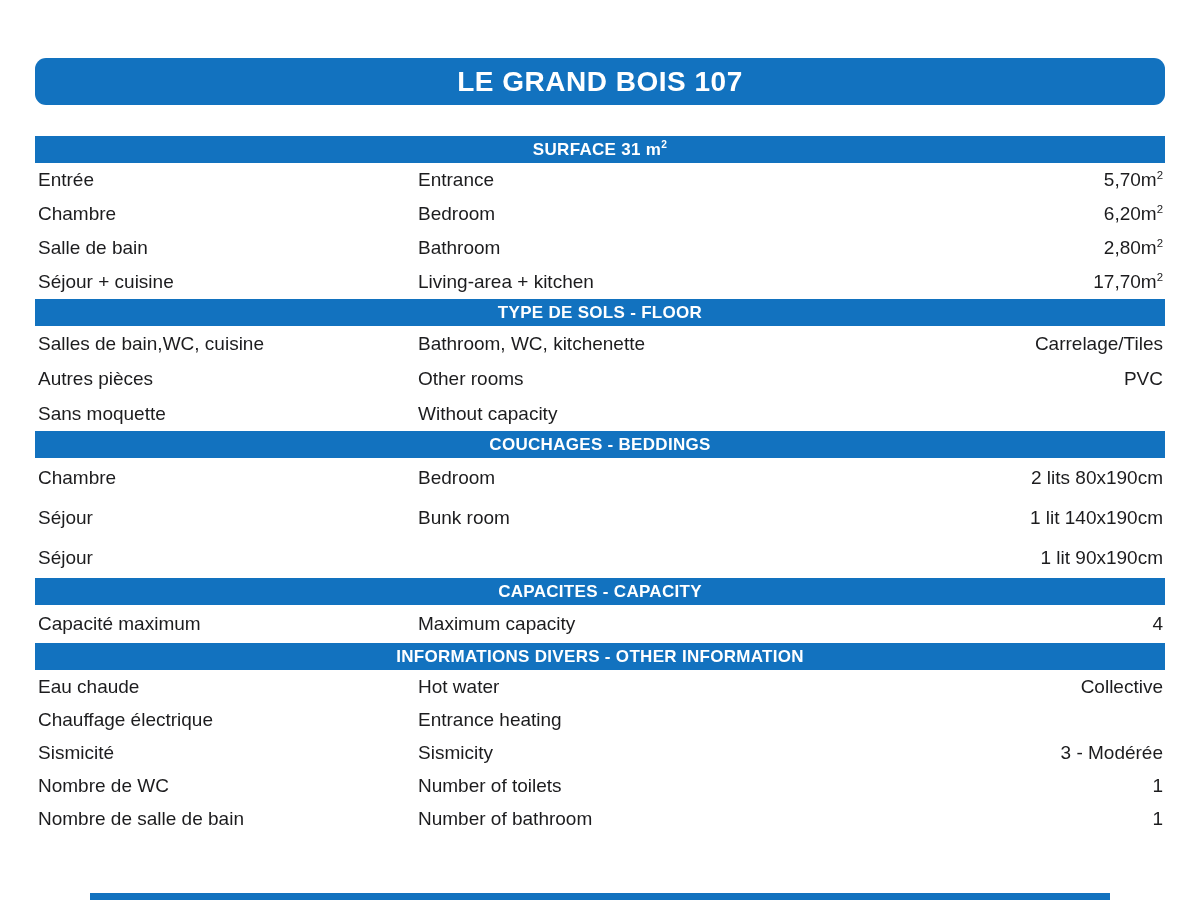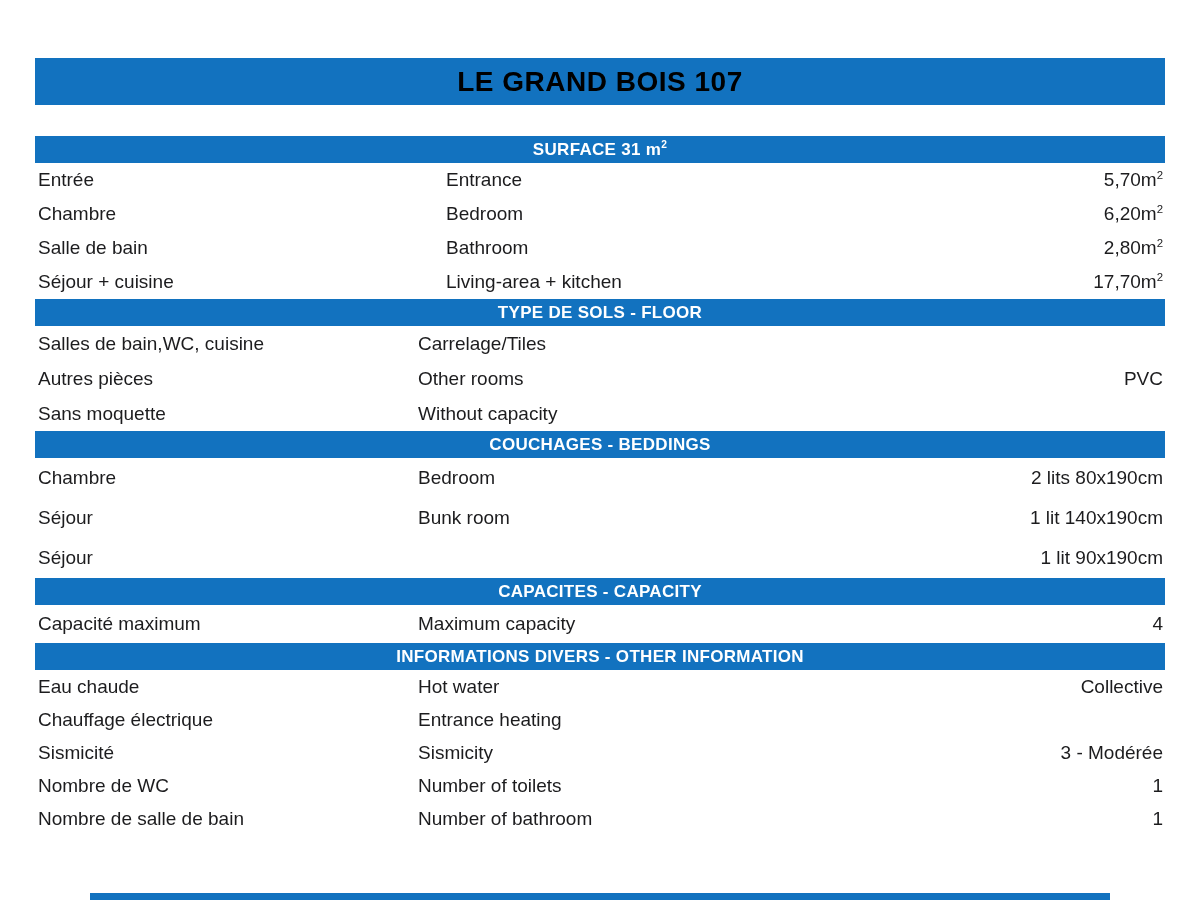--- a/index.html
+++ b/index.html
@@ -11,45 +11,46 @@
     font-family: "Liberation Sans", sans-serif;
     color: #1c1c1e;
     overflow: hidden;
   }
   .title-bar {
     position: absolute;
     left: 35px; top: 58px;
     width: 1130px; height: 47px;
     background: var(--accent);
     display: flex; align-items: center; justify-content: center;
-    color: #000000;
+    color: #ffffff;
     font-size: 28px;
     font-weight: bold;
     letter-spacing: 0.5px;
+    border-radius: 11px;
   }
   .sections {
     position: absolute;
     left: 35px; top: 136px;
     width: 1130px;
   }
   .section-header {
     height: 27px;
     background: var(--accent);
     display: flex; align-items: center; justify-content: center;
     color: #ffffff;
     font-size: 17px;
     font-weight: bold;
     letter-spacing: 0.3px;
   }
   .row {
     display: flex;
     align-items: center;
     font-size: 19px;
   }
-  .section-0 .row { height: 34px; gap: 28px; }
+  .section-0 .row { height: 34px; }
   .section-1 .row { height: 35px; }
   .section-2 .row { height: 40px; }
   .section-3 .row { height: 38px; }
   .section-4 .row { height: 33px; }
   .cell-fr { width: 380px; padding-left: 3px; white-space: nowrap; }
   .cell-en { flex: 1; white-space: nowrap; }
   .cell-value { text-align: right; white-space: nowrap; padding-right: 2px; }
   .sup {
     font-size: 60%;
     vertical-align: super;
@@ -103,20 +104,21 @@
 </div>
   </div>
 
   <div class="section section-1">
     <div class="section-header">
       <span><span class="section-title-text">TYPE DE SOLS - FLOOR</span><span class="sup section-title-sup"></span></span>
     </div>
     <div class="rows">
   <div class="row">
     <div class="cell-fr">Salles de bain,WC, cuisine</div>
+    <div class="cell-en">Bathroom, WC, kitchenette</div>
     <div class="cell-value"><span class="value-text">Carrelage/Tiles</span><span class="sup value-sup"></span></div>
   </div>
 
   <div class="row">
     <div class="cell-fr">Autres pièces</div>
     <div class="cell-en">Other rooms</div>
     <div class="cell-value"><span class="value-text">PVC</span><span class="sup value-sup"></span></div>
   </div>
 
   <div class="row">

